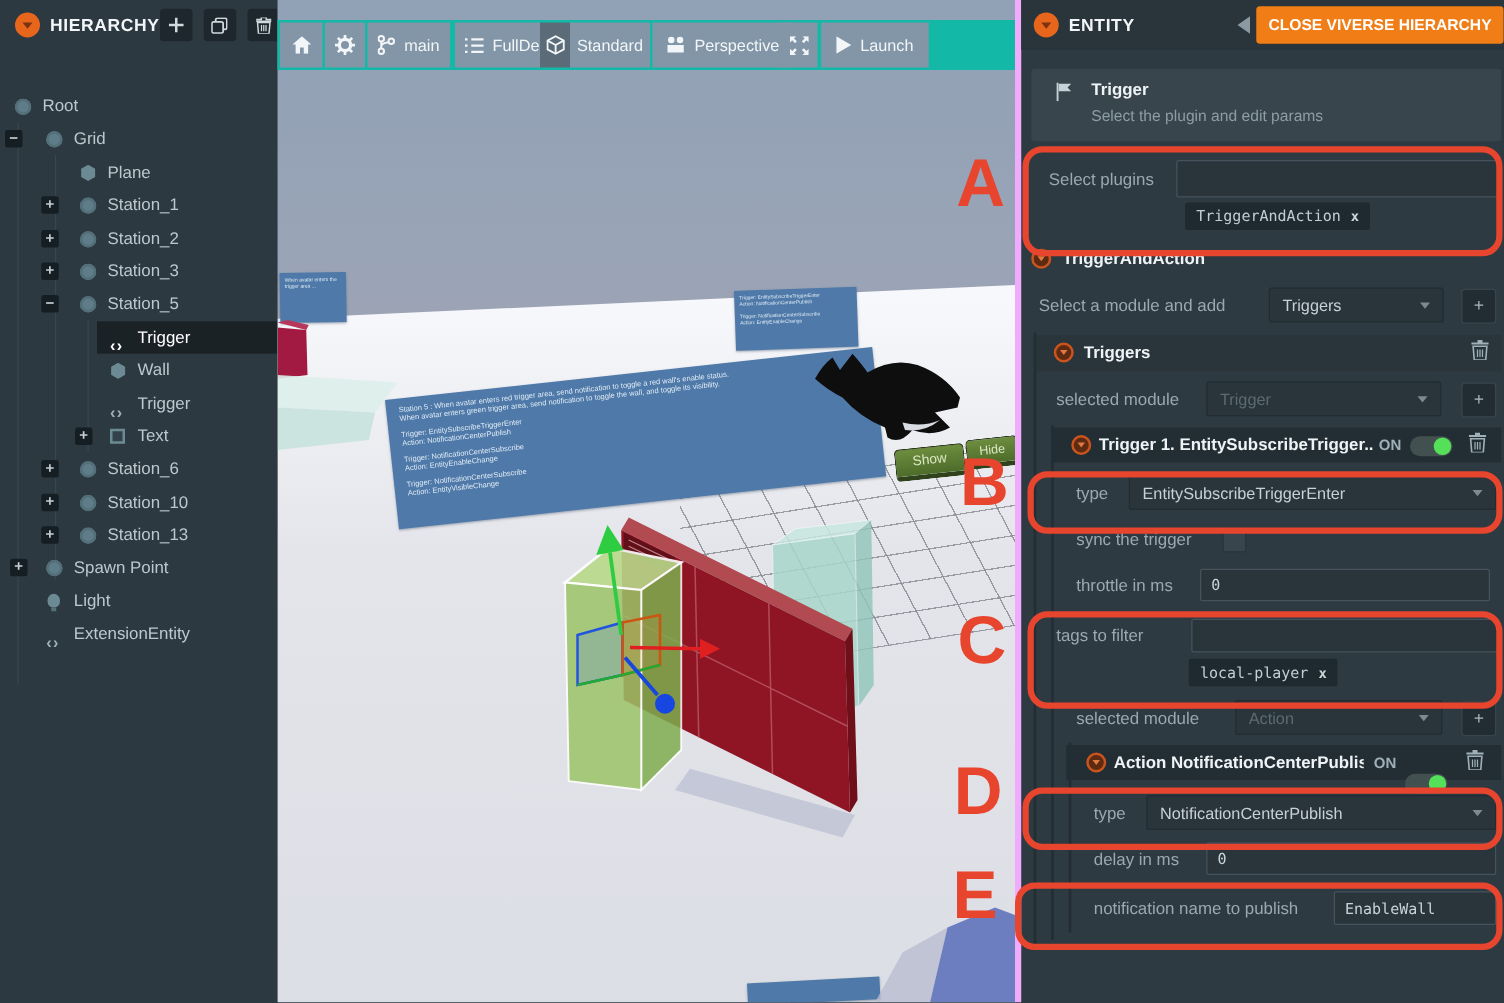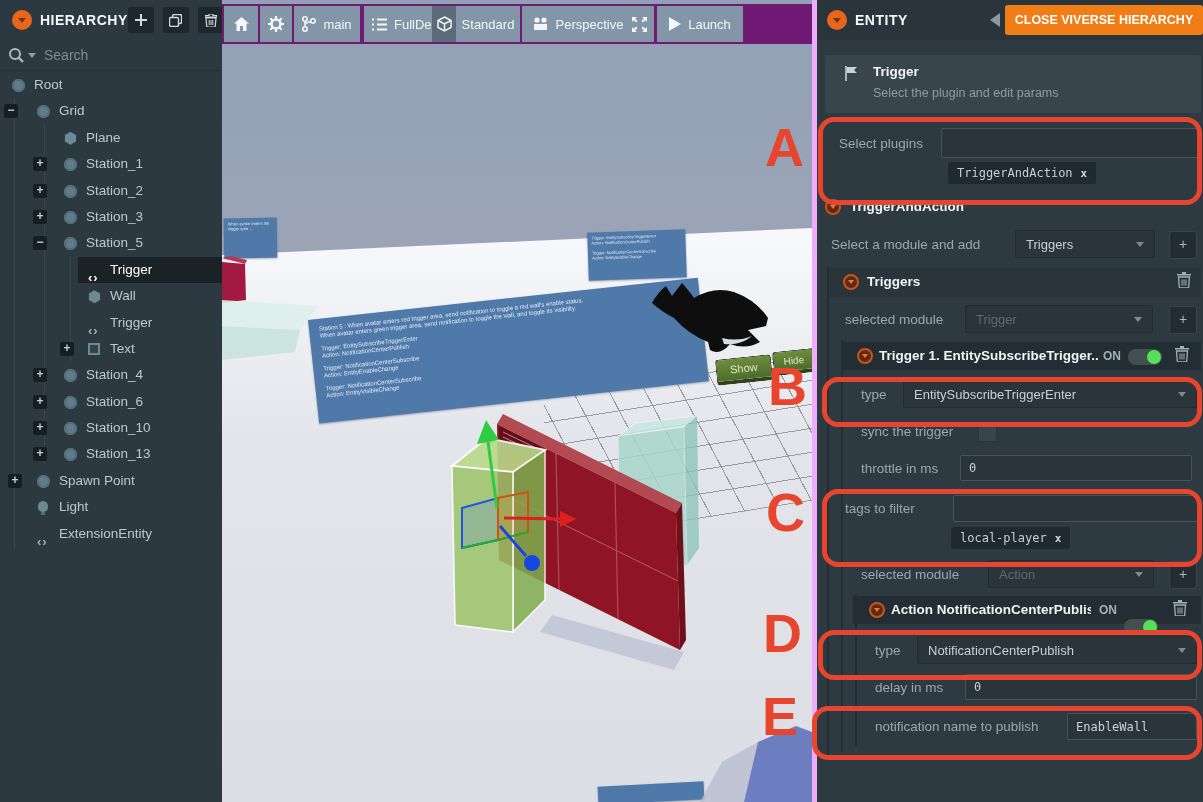--- a/index.html
+++ b/index.html
@@ -53,21 +53,21 @@
   .sign{position:absolute;background:#4e79a8;box-shadow:0 1px 2px rgba(40,60,90,.4);color:rgba(236,244,252,.92);overflow:hidden;}
   .billboard{left:86px;top:320px;width:392px;height:104px;transform:rotate(-6.2deg);transform-origin:0 0;
     padding:7px 10px;box-sizing:border-box;font-size:6px;line-height:7px;}
   .billboard .bl{display:block;min-height:7px;white-space:nowrap;}
   .billboard .gap{margin-top:6px;}
   .sign-sm{font-size:4px;line-height:5px;padding:3px 4px;box-sizing:border-box;}
   .scene-btn{position:absolute;border-radius:4px;color:#dce8c6;font-size:11px;text-align:center;
     background:linear-gradient(#6d8d3e,#4e6c2a);border:1px solid #2b3a18;border-bottom:4px solid #2f421b;
     transform:rotate(-6deg);cursor:pointer;}
   
-  .tbar{left:222px;top:4px;width:590px;height:40px;background:#701a75;}
+  .tbar{left:222px;top:16px;width:590px;height:40px;background:#14b8a6;}
   .tseg{position:absolute;top:2px;height:36px;background:#8296a7;display:flex;align-items:center;justify-content:center;
     gap:7px;color:#f2f6f9;font-size:13px;cursor:pointer;}
   .tseg.dark{background:#5b6b77;}
   .tseg svg{display:block;flex:none;}
   
   .ep{left:812px;top:0;width:391px;height:802px;background:#2e3a41;border-left:5px solid #f0abfc;}
   .ep-head{left:0;top:0;width:391px;height:40px;background:#29343b;}
   .ep-title{color:#f2f6f8;font-weight:bold;font-size:14px;letter-spacing:.5px;}
   .tri-left{width:0;height:0;border:7px solid transparent;border-right:10px solid #8a99a2;cursor:pointer;}
   .close-btn{background:#f07d15;border-radius:3px;color:#ffffff;font-weight:bold;font-size:12.5px;
@@ -123,28 +123,20 @@
           <rect x="0.5" y="3.5" width="9" height="9" rx="1.5" fill="#1d272d" stroke="#cfd9de" stroke-width="1.4"></rect>
         </svg>
     </div>
     <div class="sq-btn">
       <svg width="12" height="13" viewBox="0 0 12 13">
           <path d="M4 0h4v1.5h4V3H0V1.5h4zM1 4h10l-.8 9H1.8z" fill="none" stroke="#cfd9de" stroke-width="1.2"></path>
           <path d="M4.2 6v5M6 6v5M7.8 6v5" stroke="#cfd9de" stroke-width="1"></path>
         </svg>
     </div>
   </div>
-  <div class="abs search-row">
-    <svg width="17" height="17" viewBox="0 0 17 17" style="margin-left:8px">
-        <circle cx="7" cy="7" r="5" fill="none" stroke="#aeb9bf" stroke-width="2"></circle>
-        <path d="M10.5 10.5 L15 15" stroke="#aeb9bf" stroke-width="2.4"></path>
-      </svg>
-    <span class="caret-sm"></span>
-    <span class="search-ph">Search</span>
-  </div>
   <div class="abs tree">
     <div class="guide" style="left:14px;top:26px;height:450px"></div>
     <div class="guide" style="left:44px;top:52px;height:340px"></div>
     <div class="guide" style="left:70px;top:184px;height:105px"></div>
 
     <div class="trow">
       <span class="ticon circle" style="left:12px"></span>
       <span class="tlabel" style="left:34px">Root</span>
     </div>
     <div class="trow">
@@ -185,25 +177,20 @@
       <span class="tlabel" style="left:110px">Wall</span>
     </div>
     <div class="trow">
       <span class="ticon code" style="left:88px"></span>
       <span class="tlabel" style="left:110px">Trigger</span>
     </div>
     <div class="trow">
       <span class="exp plus" style="left:60px"></span>
       <span class="ticon square" style="left:88px"></span>
       <span class="tlabel" style="left:110px">Text</span>
-    </div>
-    <div class="trow">
-      <span class="exp plus" style="left:33px"></span>
-      <span class="ticon circle" style="left:64px"></span>
-      <span class="tlabel" style="left:86px">Station_4</span>
     </div>
     <div class="trow">
       <span class="exp plus" style="left:33px"></span>
       <span class="ticon circle" style="left:64px"></span>
       <span class="tlabel" style="left:86px">Station_6</span>
     </div>
     <div class="trow">
       <span class="exp plus" style="left:33px"></span>
       <span class="ticon circle" style="left:64px"></span>
       <span class="tlabel" style="left:86px">Station_10</span>

